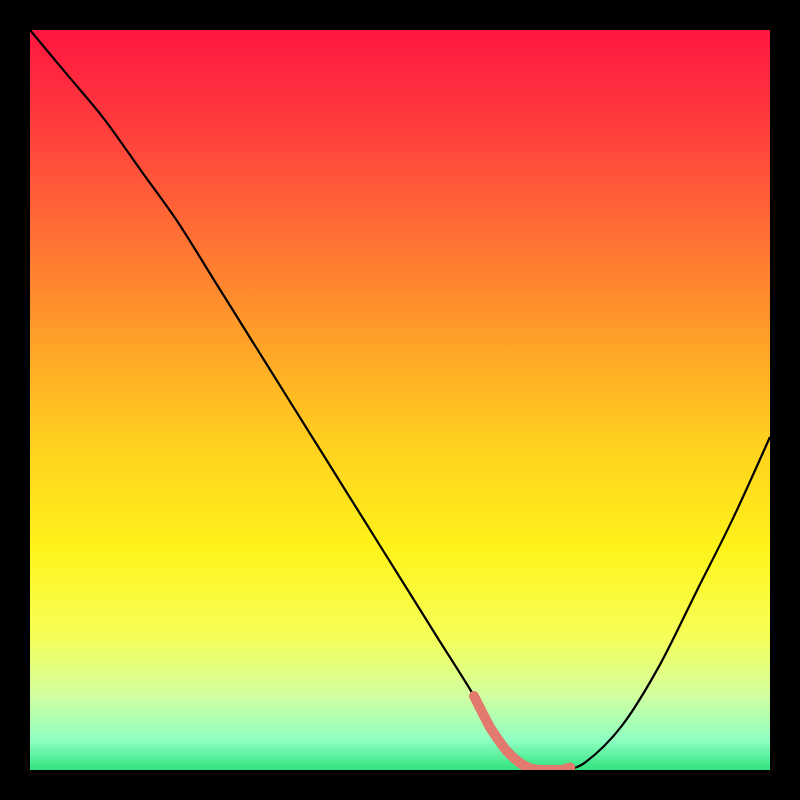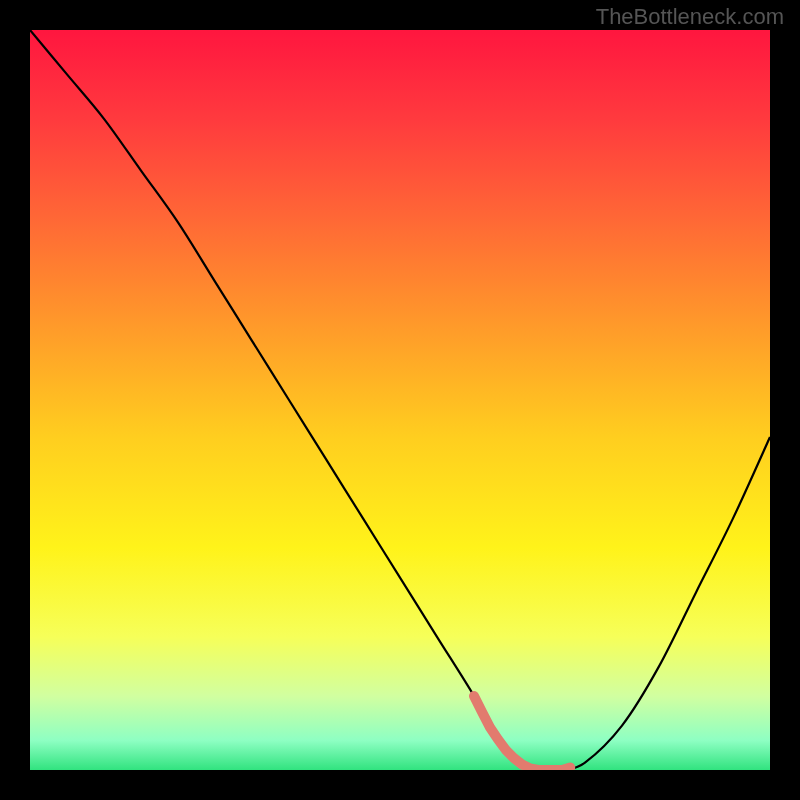--- a/index.html
+++ b/index.html
@@ -43,21 +43,20 @@
     left: 0; top: 0;
     width: 740px;
     height: 740px;
   }
 </style>
 </head>
 <body>
 
 <div class="frame">
 
-  <div class="watermark">TheBottleneck.com</div>
 
   <div class="plot">
     <svg class="gradient" viewBox="0 0 740 740" preserveAspectRatio="none">
       <defs>
         <linearGradient id="bg-grad" x1="0" y1="0" x2="0" y2="1">
             <stop offset="0.0%" stop-color="#ff163f"></stop>
             <stop offset="12.0%" stop-color="#ff3a3e"></stop>
             <stop offset="25.0%" stop-color="#ff6636"></stop>
             <stop offset="40.0%" stop-color="#ff9a2a"></stop>
             <stop offset="55.0%" stop-color="#ffce1f"></stop>

